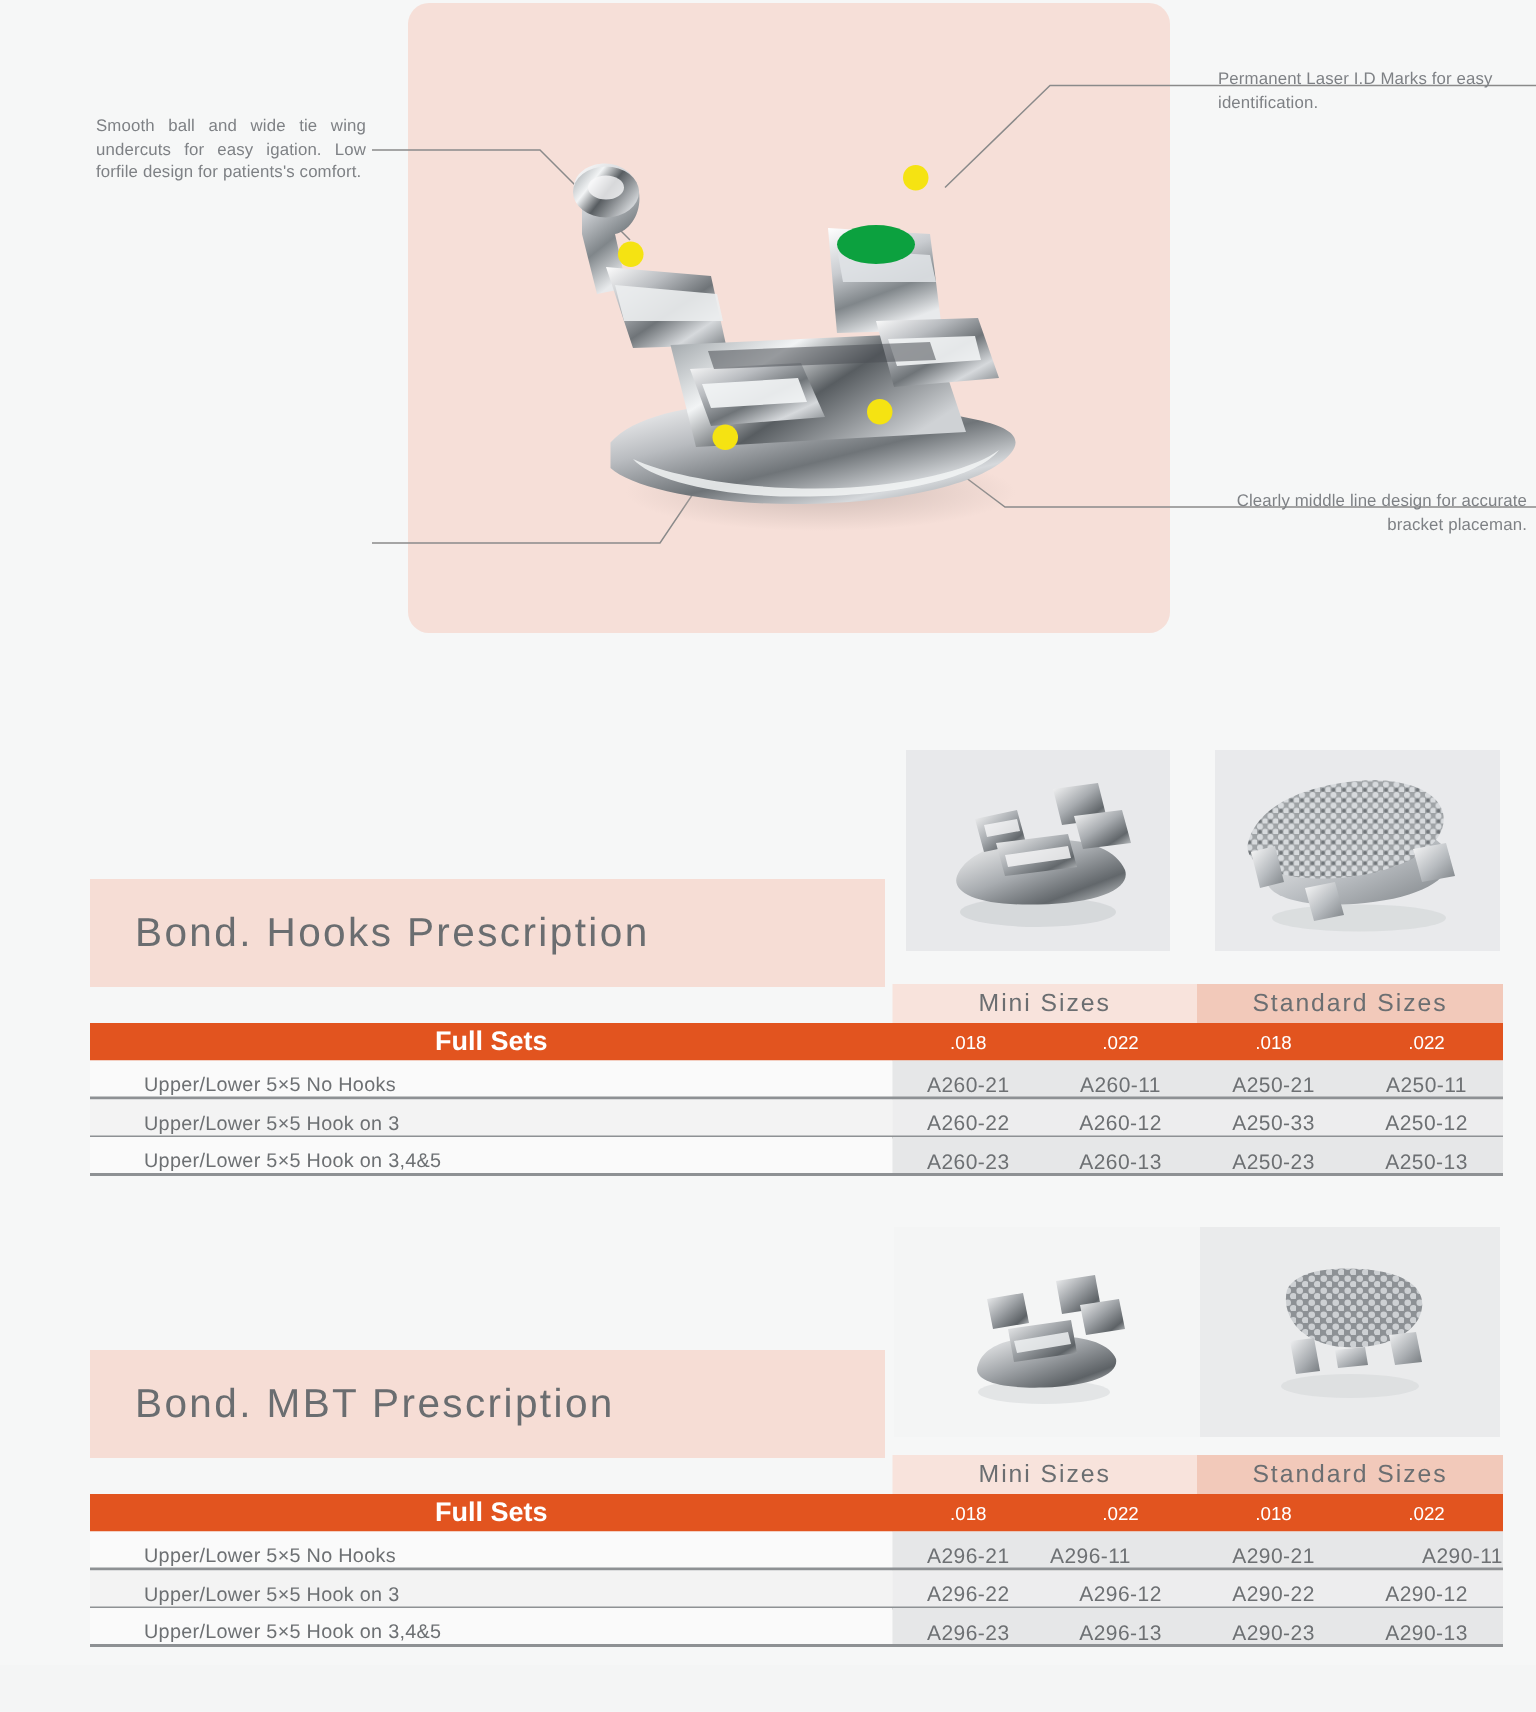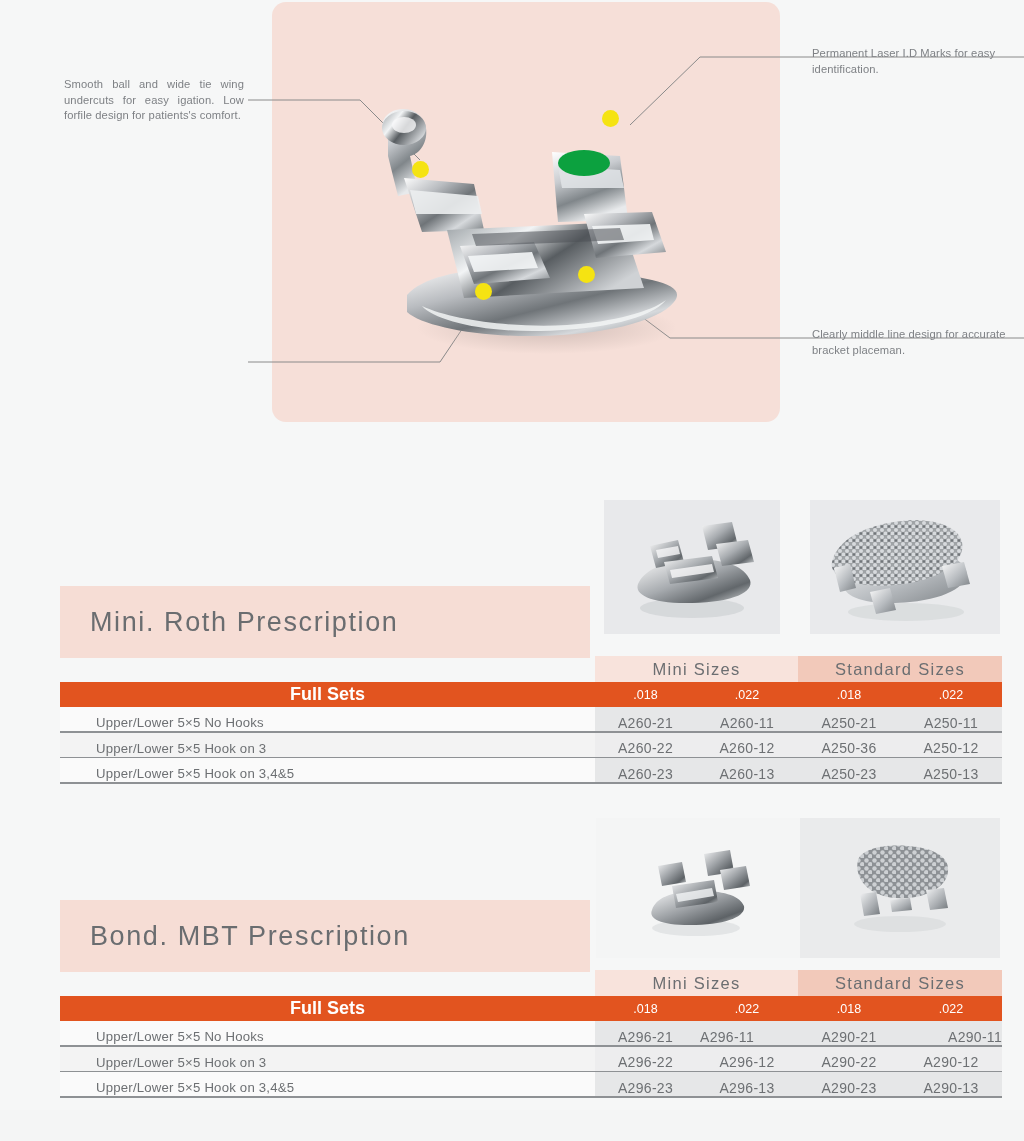--- a/index.html
+++ b/index.html
@@ -194,21 +194,21 @@
     <path d="M120 154 L268 148 L272 160 L124 166 Z" fill="#4c5155" opacity="0.55"></path>
   </svg>
 
   <div class="dot" style="left:412px;top:161px;"></div>
   <div class="dot" style="left:602px;top:110px;"></div>
   <div class="dot" style="left:475px;top:283px;"></div>
   <div class="dot" style="left:578px;top:266px;"></div>
 
   <div class="callout just" style="left:64px;top:77px;width:180px;">Smooth ball and wide tie wing undercuts for easy igation. Low forfile design for patients's comfort.</div>
   <div class="callout" style="left:812px;top:46px;width:200px;">Permanent Laser I.D Marks for easy identification.</div>
-  <div class="callout" style="left:812px;top:327px;width:206px;">Clearly middle line design for accurate bracket placeman.</div>
+  <div class="callout" style="left:812px;top:327px;width:206px;text-align:right;">Clearly middle line design for accurate bracket placeman.</div>
 
   <div class="section" style="top:0;">
 
     <div class="photo" style="left:604px;top:500px;width:176px;height:134px;">
       <svg width="176" height="134" viewBox="0 0 176 134">
         <rect width="176" height="134" fill="#e8e9eb"></rect>
         <defs>
           <linearGradient id="p1a" x1="0" y1="0" x2="1" y2="1">
             <stop offset="0%" stop-color="#fbfbfb"></stop>
               <stop offset="45%" stop-color="#a8acb0"></stop>
@@ -246,21 +246,21 @@
         <ellipse cx="96" cy="112" rx="58" ry="9" fill="#d2d5d7" opacity=".6"></ellipse>
         <path d="M34 84 C36 70,52 58,88 52 C124 46,150 56,156 70 C160 84,140 98,100 102 C60 106,32 98,34 84Z" fill="url(#p2a)"></path>
         <path d="M22 62 C26 44,46 28,84 22 C122 16,148 26,152 42 C156 60,134 78,94 84 C54 90,18 80,22 62Z" fill="url(#mesh1)"></path>
         <path d="M24 68 L40 64 L46 88 L30 92Z" fill="url(#p2a)"></path>
         <path d="M60 92 L80 88 L86 110 L66 114Z" fill="url(#p2a)"></path>
         <path d="M132 66 L154 62 L160 84 L138 88Z" fill="url(#p2a)"></path>
       </svg>
     </div>
 
     <div class="title-band" style="top:586px;">
-      <span>Mini. Roth Prescription</span>
+      <span>Bond. Hooks Prescription</span>
     </div>
 
     <div class="tbl" style="top:656px;">
       <div class="grp-row">
         <div class="grp-cell grp-mini" style="left:535px;width:203px;">Mini Sizes</div>
         <div class="grp-cell grp-std" style="left:738px;width:204px;">Standard Sizes</div>
       </div>
       <div class="hdr-row">
         <div class="hdr-cell hdr-full" style="left:0;width:535px;">Full Sets</div>
         <div class="hdr-cell" style="left:535px;width:101px;">.018</div>
@@ -279,21 +279,21 @@
         <div class="dcell ctr" style="left:840px;width:102px;">A250-11</div>
         <div class="row-sep" style="top:24px;"></div>
       </div>
 
       <div class="drow">
         <div class="row-bg-white row-bg-white-alt"></div>
           <div class="row-bg-gray row-bg-gray-alt"></div>
         <div class="dcell lbl" style="left:0;width:535px;">Upper/Lower 5×5  Hook  on  3</div>
         <div class="dcell ctr" style="left:535px;width:101px;">A260-22</div>
         <div class="dcell ctr" style="left:636px;width:102px;">A260-12</div>
-        <div class="dcell ctr" style="left:738px;width:102px;">A250-36</div>
+        <div class="dcell ctr" style="left:738px;width:102px;">A250-33</div>
         <div class="dcell ctr" style="left:840px;width:102px;">A250-12</div>
         <div class="row-sep" style="top:24px;"></div>
       </div>
 
       <div class="drow">
         <div class="row-bg-white"></div>
           <div class="row-bg-gray"></div>
         <div class="dcell lbl" style="left:0;width:535px;">Upper/Lower 5×5  Hook on 3,4&amp;5</div>
         <div class="dcell ctr" style="left:535px;width:101px;">A260-23</div>
         <div class="dcell ctr" style="left:636px;width:102px;">A260-13</div>

